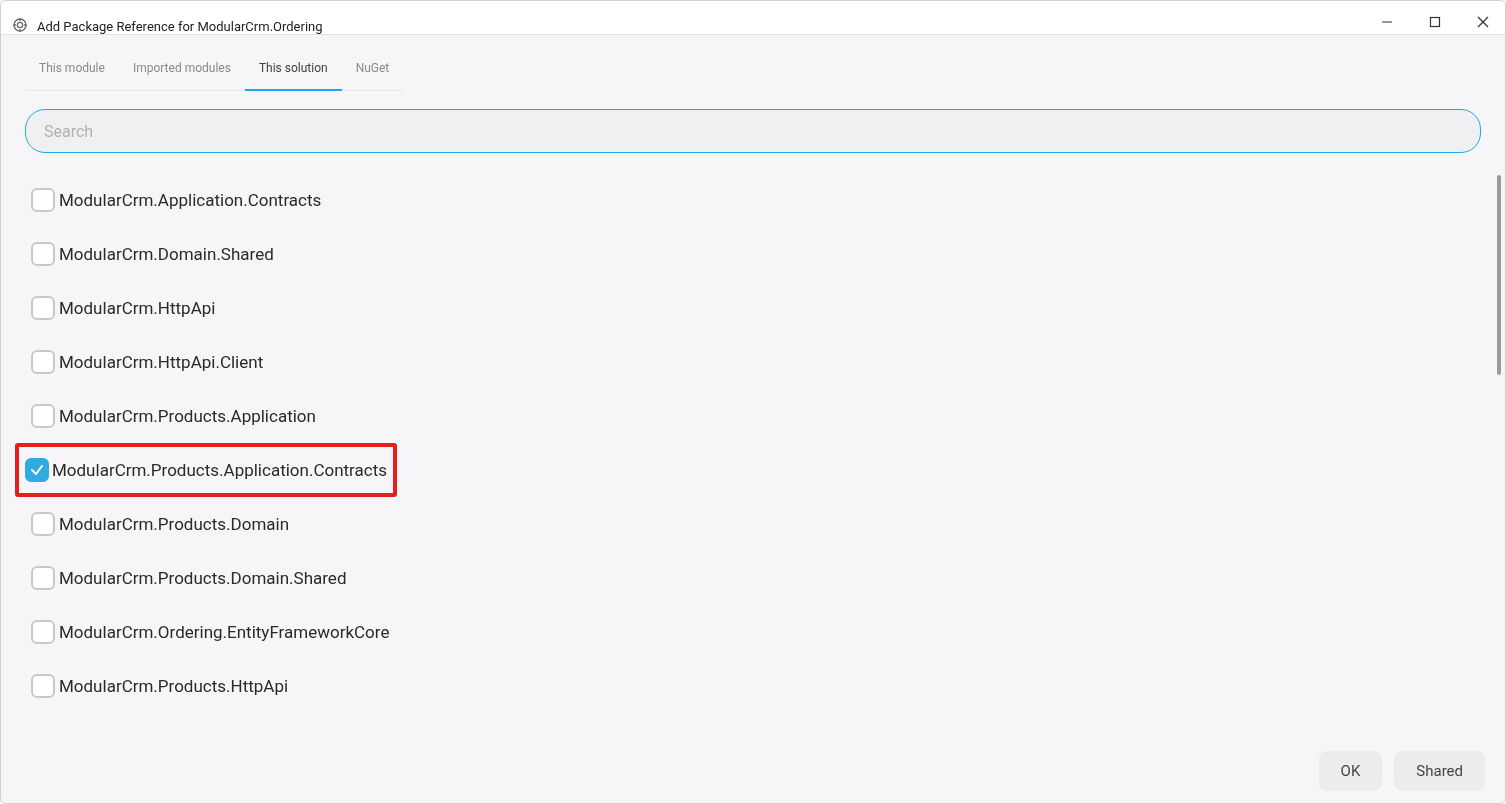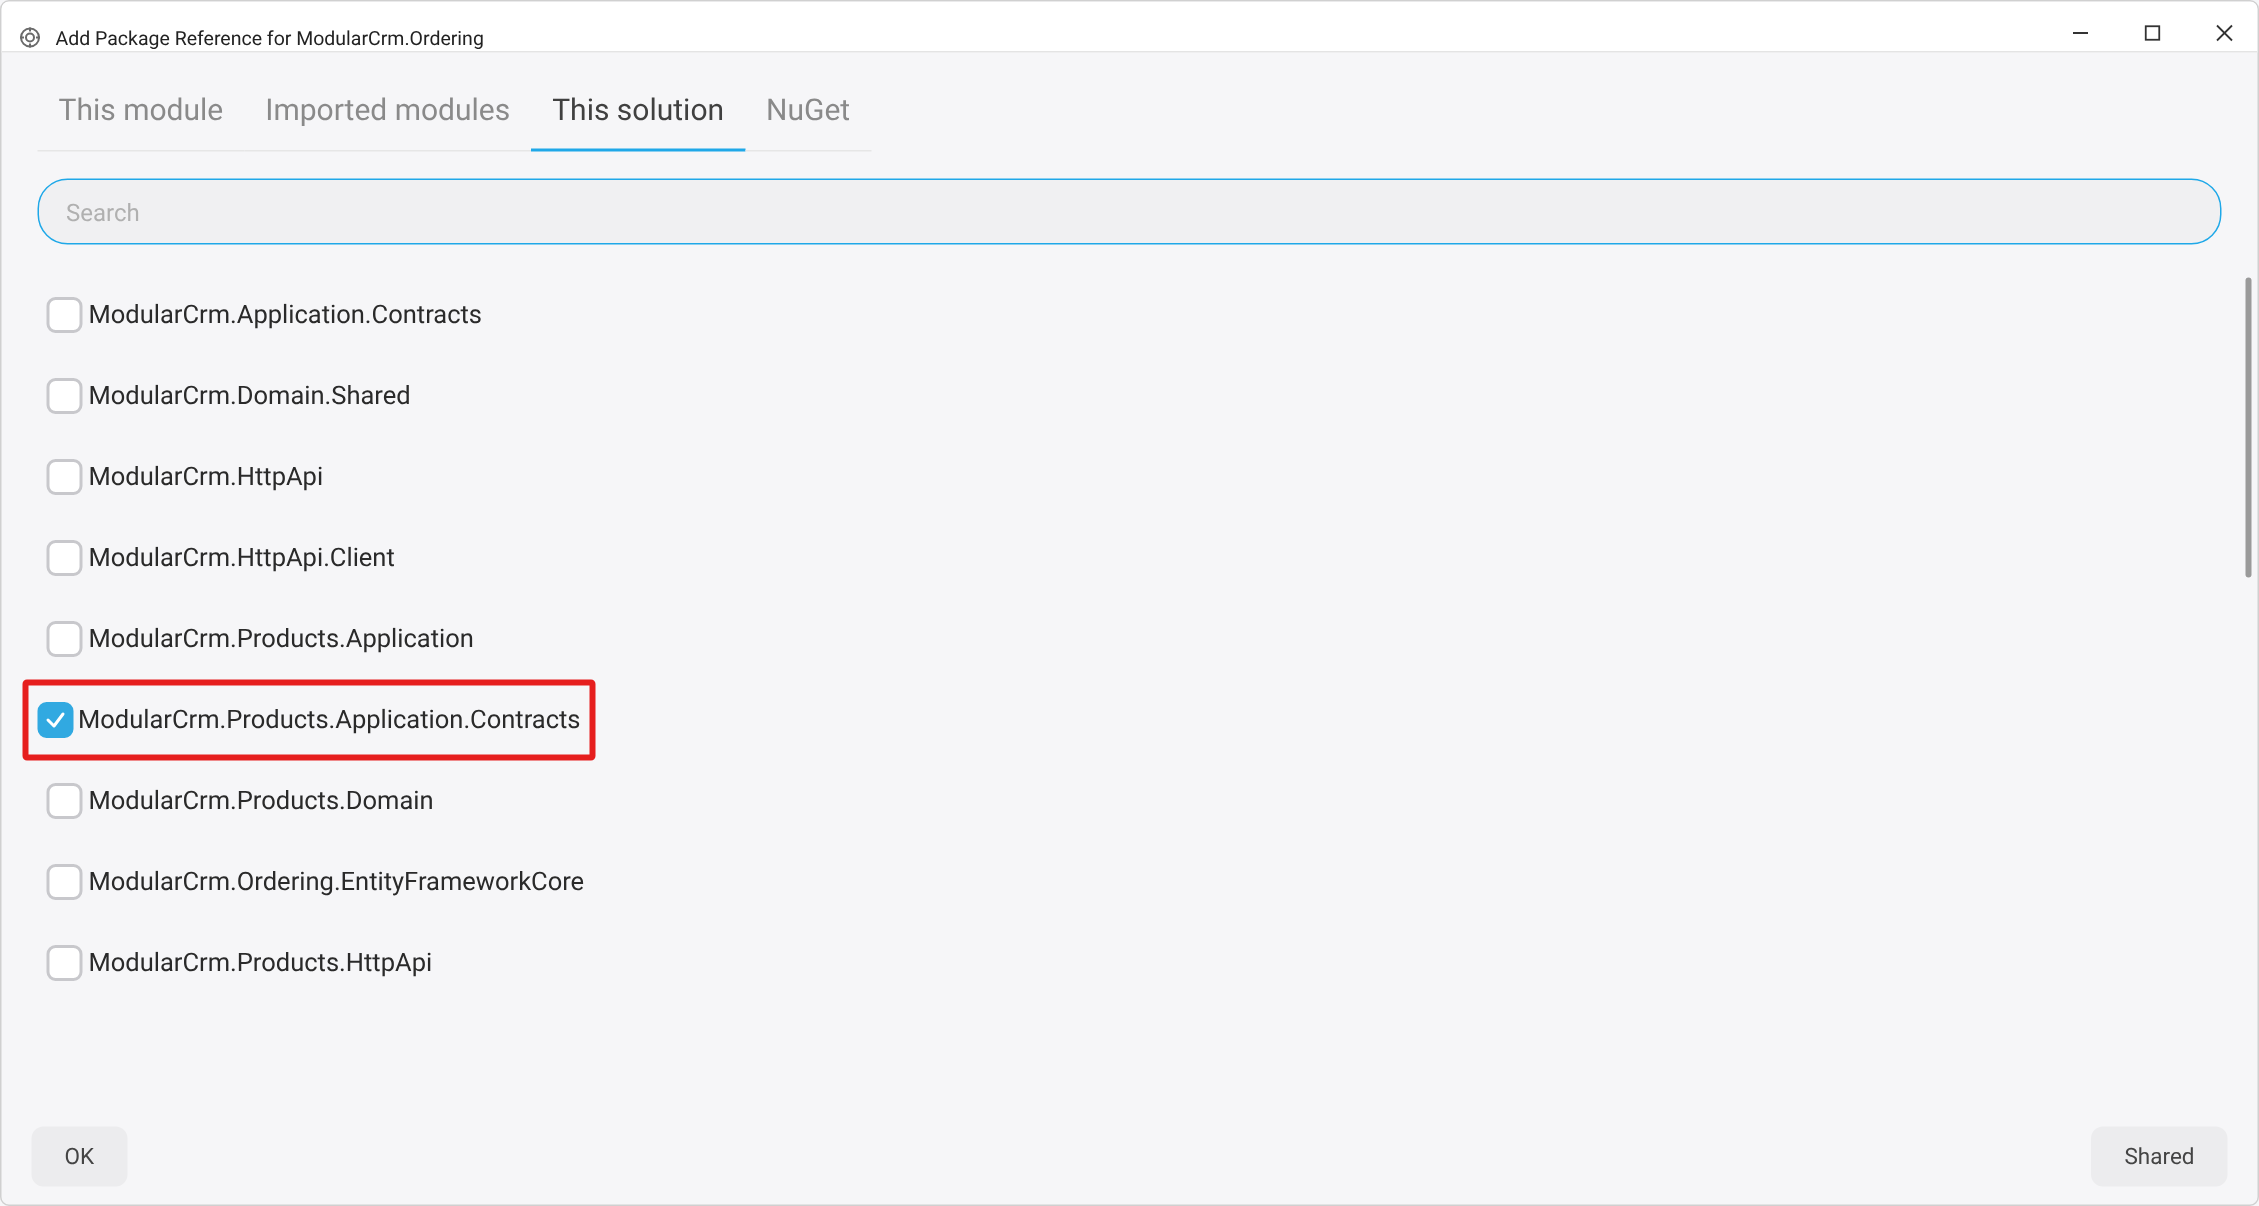--- a/index.html
+++ b/index.html
@@ -54,21 +54,21 @@
     cursor: pointer;
   }
   .win-btn svg { width: 12px; height: 12px; }
   .tabs {
     display: flex;
     padding: 16px 24px 0 24px;
     gap: 0;
   }
   .tab {
     padding: 10px 14px 14px 14px;
-    font-size: 20px;
+    font-size: 12px;
     color: #8a8a8a;
     cursor: pointer;
     border-bottom: 2px solid transparent;
   }
   .tab.inactive {
     border-bottom: 1px solid #e6e6e6;
   }
   .tab.active {
     color: #404040;
     border-bottom: 2px solid #1fa8e8;
@@ -134,22 +134,22 @@
     margin-left: -10px;
     display: inline-flex;
     align-items: center;
     gap: 3px;
     height: 54px;
   }
   .footer {
     height: 64px;
     display: flex;
     align-items: center;
-    justify-content: space-between;
-    gap: 0;
+    justify-content: flex-end;
+    gap: 12px;
     padding: 0 20px;
   }
   .btn {
     height: 40px;
     padding: 0 22px;
     border: none;
     border-radius: 8px;
     background: #ececee;
     color: #444;
     font-size: 15px;
@@ -233,20 +233,23 @@
         <svg viewBox="0 0 14 14">
           <polyline points="2,7 6,11 12,3" fill="none" stroke="#fff" stroke-width="2" stroke-linecap="round" stroke-linejoin="round"></polyline>
         </svg>
       </div>
       <span class="item-label">ModularCrm.Products.Application.Contracts</span>
     </div><div class="list-item">
       <div class="checkbox"></div>
       <span class="item-label">ModularCrm.Products.Domain</span>
     </div><div class="list-item">
       <div class="checkbox"></div>
+      <span class="item-label">ModularCrm.Products.Domain.Shared</span>
+    </div><div class="list-item">
+      <div class="checkbox"></div>
       <span class="item-label">ModularCrm.Ordering.EntityFrameworkCore</span>
     </div><div class="list-item">
       <div class="checkbox"></div>
       <span class="item-label">ModularCrm.Products.HttpApi</span>
     </div></div>
 
 <div class="footer">
   <button class="btn">OK</button>
   <button class="btn">Shared</button>
 </div>

